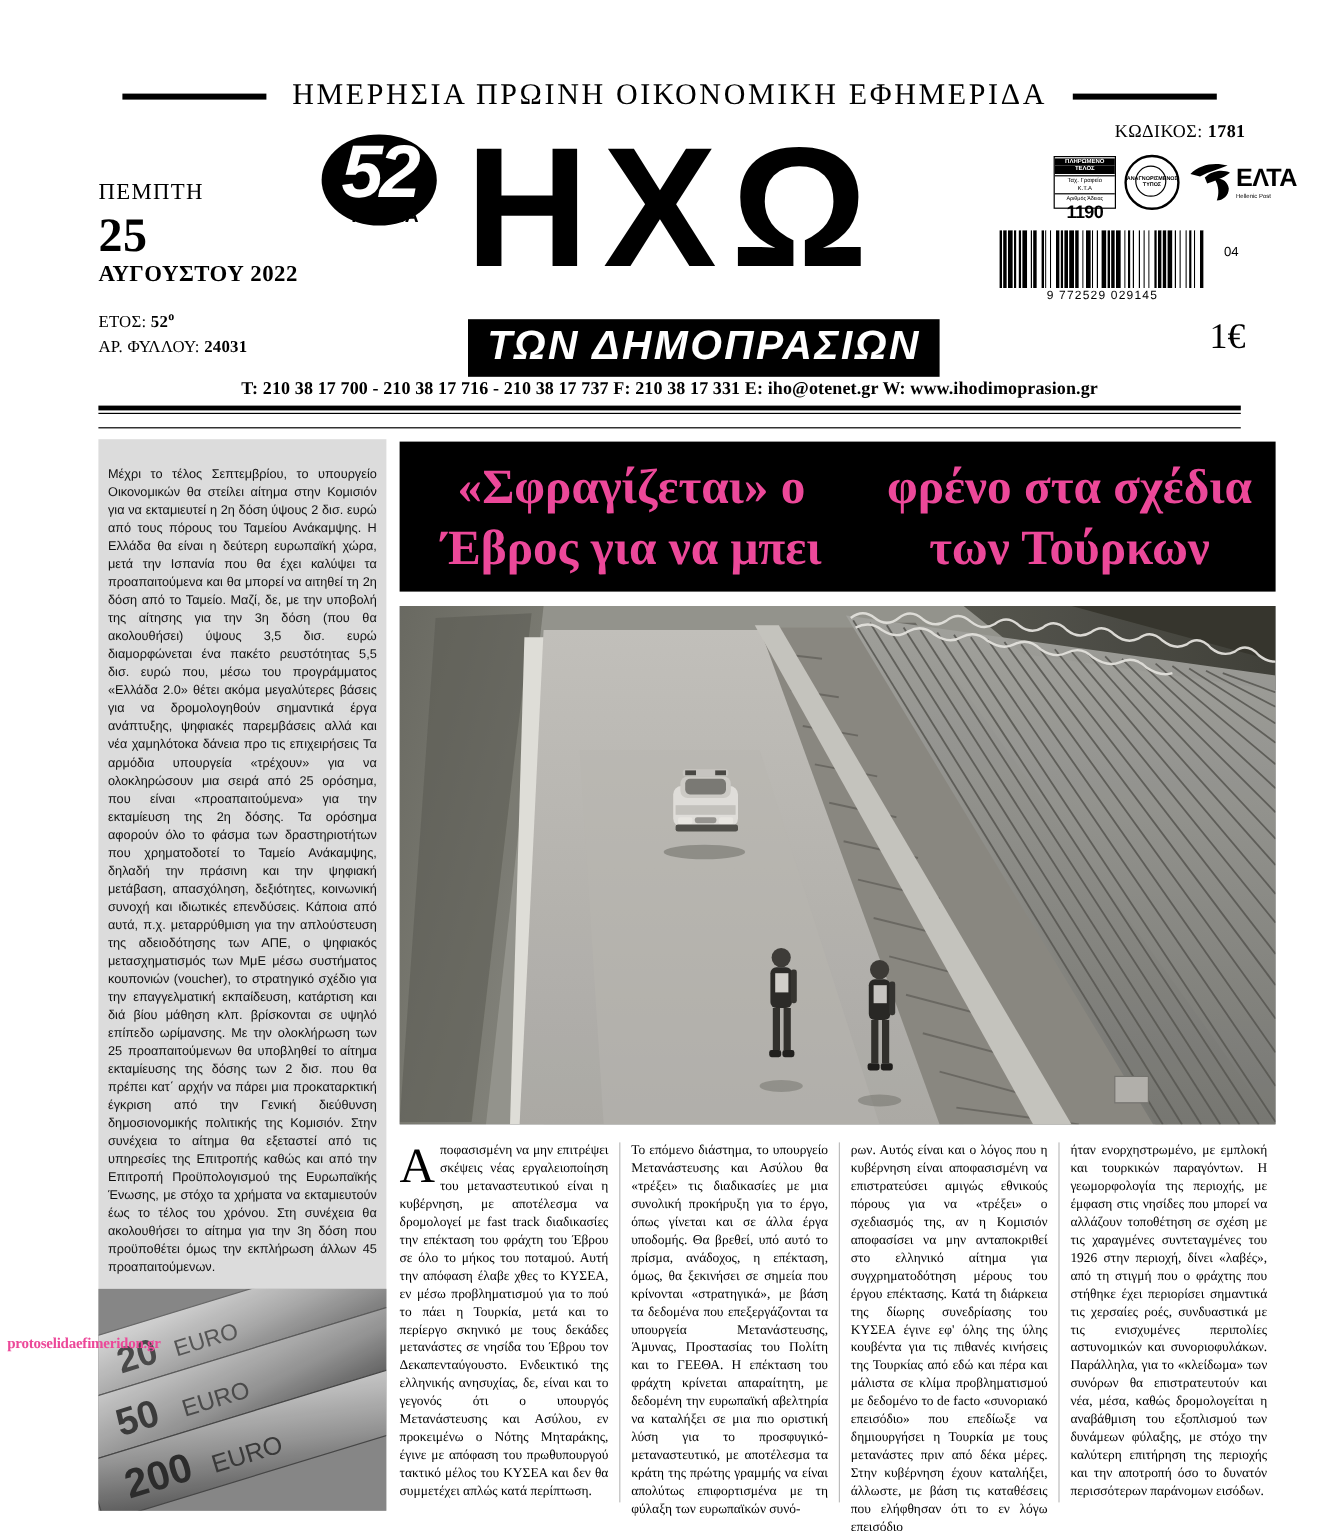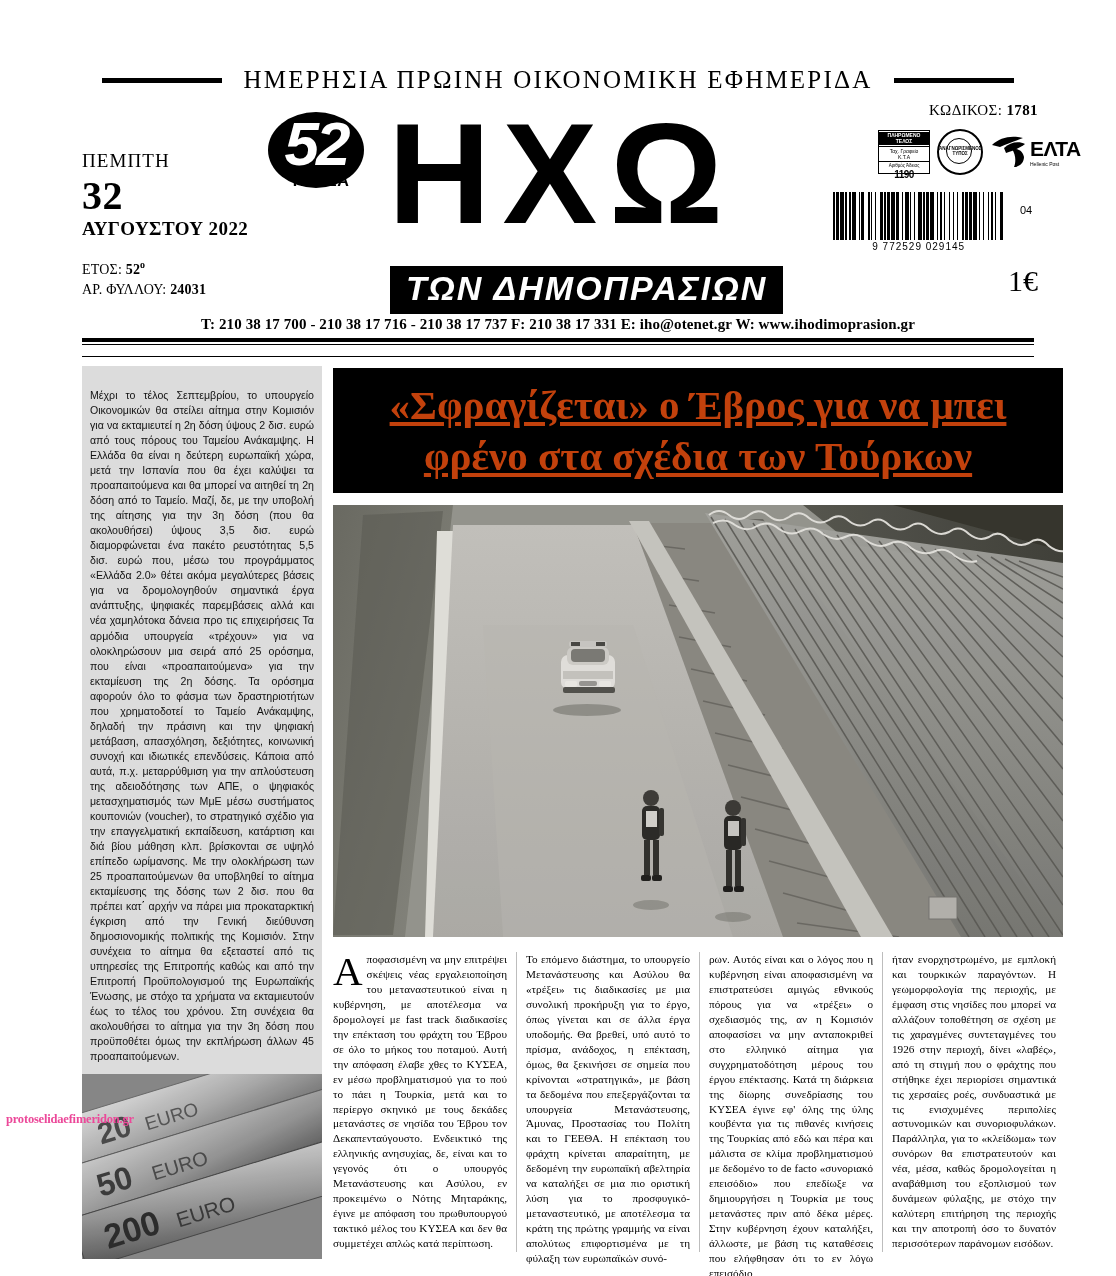--- a/index.html
+++ b/index.html
@@ -78,21 +78,21 @@
   
   .eltarow{position:absolute;left:878px;top:128px;width:210px;height:48px;display:flex;align-items:center;gap:7px;}
   .paidbox{
     width:52px;height:44px;border:1.4px solid #000;
     font-family:"Liberation Sans", sans-serif;font-size:5px;line-height:1.25;
     text-align:center;padding-top:1px;box-sizing:border-box;
   }
   .paidbox .hl{font-weight:bold;background:#000;color:#fff;display:block;font-size:5px;}
   .paidbox .l2{border-top:1px solid #000;margin-top:1px;padding-top:1px;}
   .paidbox .l3{border-top:1px solid #000;margin-top:1px;padding-top:1px;font-size:4.5px;}
-  .paidbox .big{font-size:10px;font-weight:bold;letter-spacing:-.5px;}
+  .paidbox .big{font-size:15px;font-weight:bold;letter-spacing:-.5px;}
   .stamp{width:42px;height:42px;border-radius:50%;border:2.5px solid #000;position:relative;}
   .stamp:after{
     content:"";position:absolute;left:7px;top:7px;width:24px;height:24px;
     border-radius:50%;border:1.5px solid #000;
   }
   .stamp .inner{
     position:absolute;left:0;top:15px;width:100%;text-align:center;
     font-family:"Liberation Sans", sans-serif;font-size:4.5px;font-weight:bold;
   }
   .elta-logo{display:flex;align-items:center;gap:2px;}
@@ -137,22 +137,22 @@
     color:#111;
   }
   .sb-body p{margin:0;}
   .sb-photo{
     width:240px;height:185px;position:relative;overflow:hidden;background:#8d8d8d;
   }
 
   
   #headline{
     position:absolute;left:333px;top:368px;width:730px;height:125px;
-    background:#000;color:#c2410c;display:flex;flex-direction:column;
-    align-items:center;justify-content:center;text-decoration:underline;
+    background:#000;color:#ec4899;display:flex;flex-direction:row;
+    align-items:center;justify-content:center;
   }
   #headline div{
     font-family:"Liberation Serif", serif;font-weight:bold;
     font-size:41px;line-height:1.22;text-align:center;letter-spacing:0px;
   }
 
   
   #mainphoto{
     position:absolute;left:333px;top:505px;width:730px;height:432px;
     overflow:hidden;background:#777;
@@ -189,21 +189,21 @@
 <div id="masthead">
 
   <div class="kicker-row">
     <div class="kicker-rule"></div>
     <div class="kicker-text">ΗΜΕΡΗΣΙΑ ΠΡΩΙΝΗ ΟΙΚΟΝΟΜΙΚΗ ΕΦΗΜΕΡΙΔΑ</div>
     <div class="kicker-rule"></div>
   </div>
 
   <div class="datebox">
     <div class="dow">ΠΕΜΠΤΗ</div>
-    <div class="daynum">32</div>
+    <div class="daynum">25</div>
     <div class="monthyear">ΑΥΓΟΥΣΤΟΥ 2022</div>
   </div>
 
   <div class="issue">
     <div>
       <span>ΕΤΟΣ:</span>
       <b>52</b><b class="sup">ο</b>
     </div>
     <div>
       <span>ΑΡ. ΦΥΛΛΟΥ:</span>

